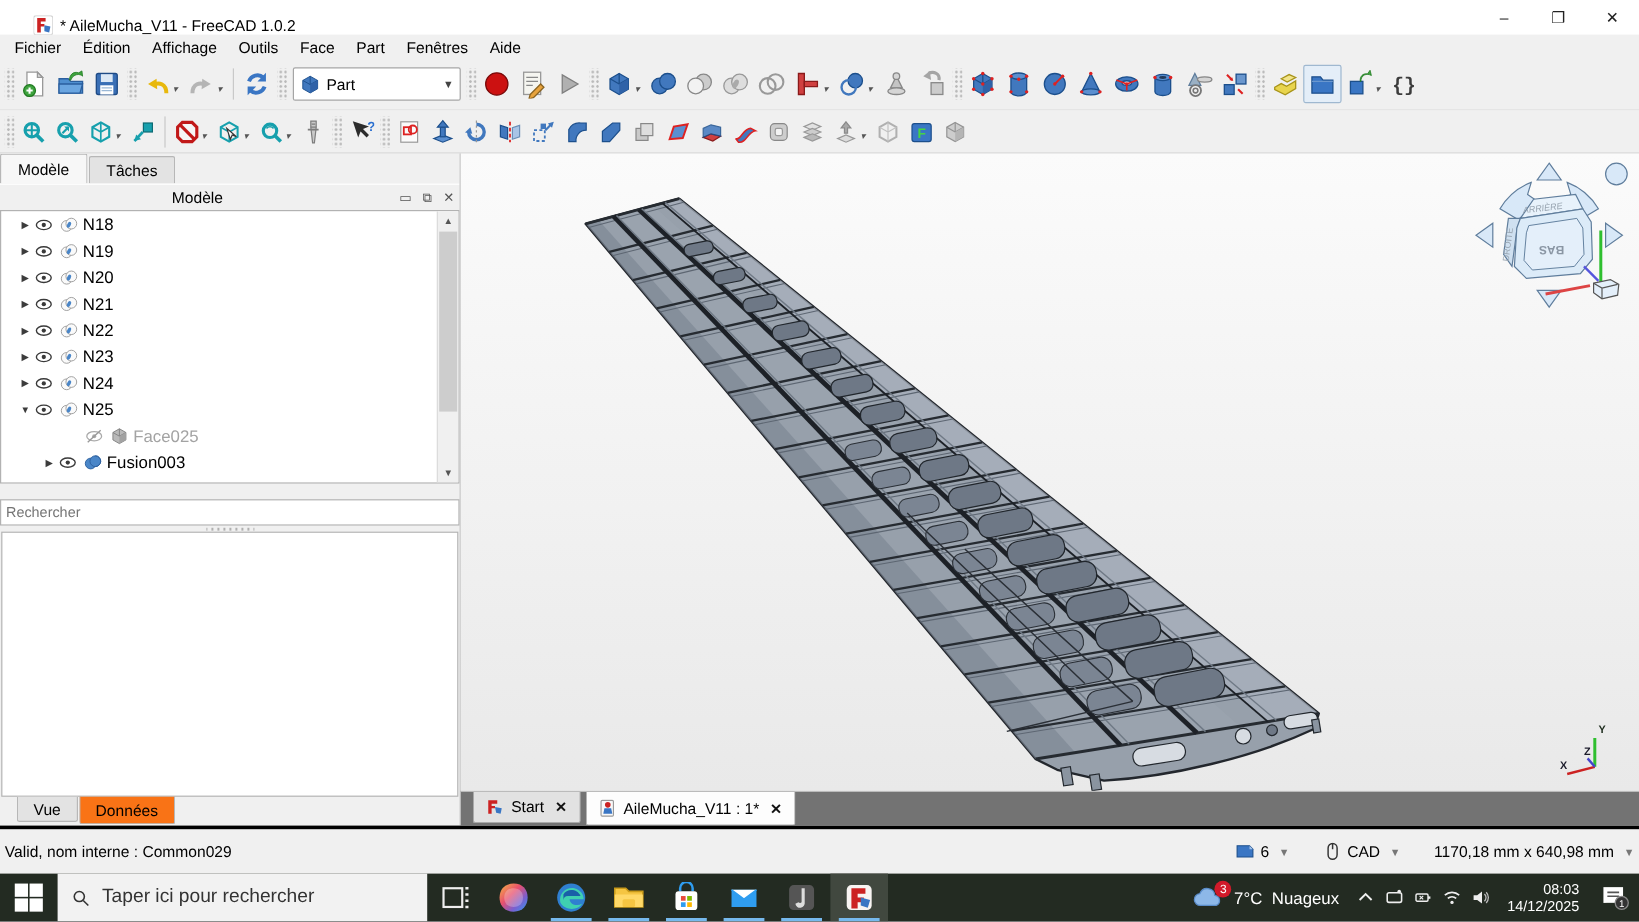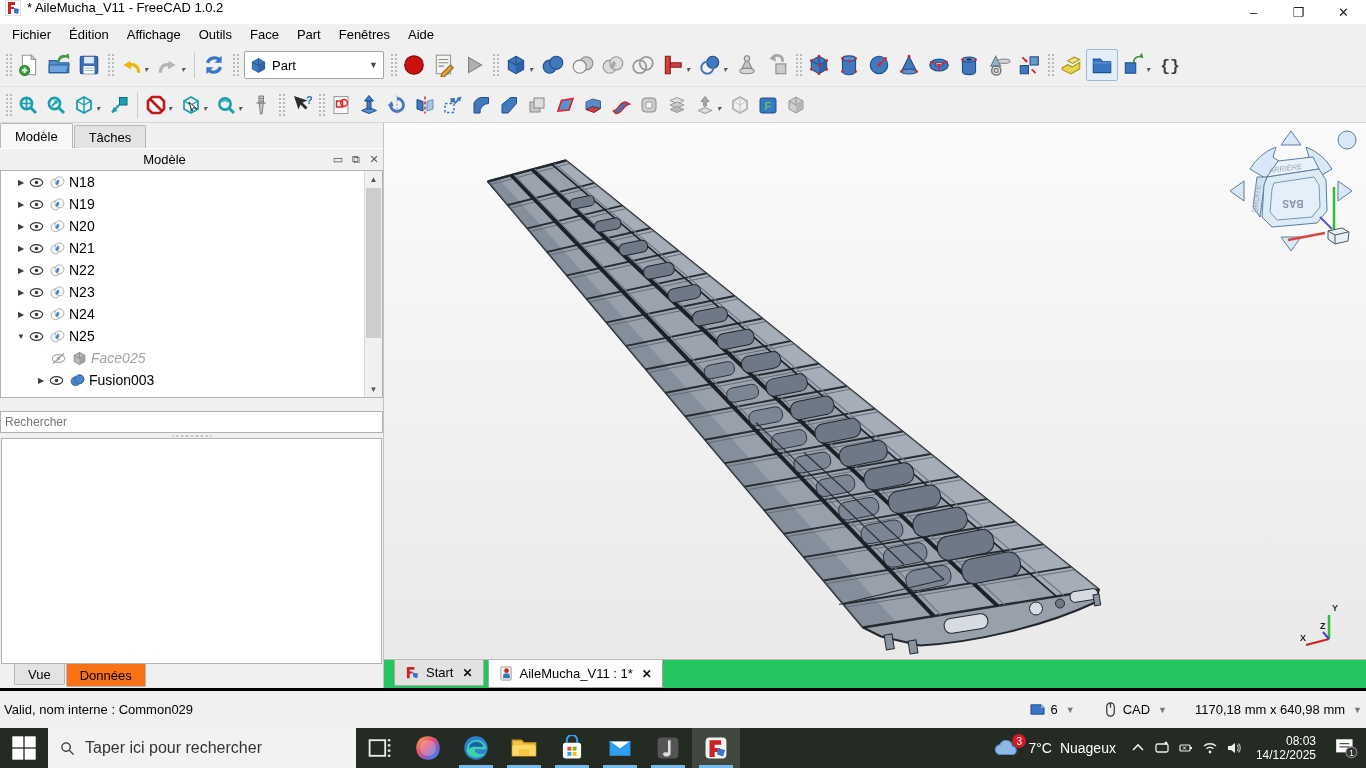--- a/index.html
+++ b/index.html
@@ -1,20 +1,20 @@
 <!DOCTYPE html>
 <html><head>
 <meta charset="utf-8">
 <style>
   html,body{margin:0;padding:0;background:#444;}
   #app{width:1366px;height:768px;position:relative;background:#f0f0f0;
        font-family:"Liberation Sans",sans-serif;overflow:hidden;
        display:flex;flex-direction:column;font-size:13px;color:#000;}
   
-  .titlebar{height:24px;background:#fff;display:flex;align-items:flex-start;flex:none;}
+  .titlebar{height:29px;background:#fff;display:flex;align-items:flex-end;flex:none;padding-left:23px;}
   .titlebar .appicon{width:16px;height:16px;margin:0 6px 0 5px;}
   .titlebar .title{font-size:13px;}
   .wincontrols{margin-left:auto;display:flex;height:100%;}
   .wbtn{width:45px;display:flex;align-items:center;justify-content:center;font-size:13px;color:#222;}
   
   .menubar{height:20px;background:#f0f0f0;display:flex;align-items:center;flex:none;padding-left:3px;}
   .menu-item{padding:1px 9px;font-size:13px;}
   
   .toolbar{display:flex;align-items:center;background:#f0f0f0;flex:none;padding-left:2px;}
   #toolbar1{height:42px;border-bottom:1px solid #e3e3e3;}
@@ -57,21 +57,21 @@
   #propbox{flex:1;background:#fff;border:1px solid #b2b2b2;margin:0 1px;}
   .btabs{height:24px;flex:none;display:flex;align-items:flex-start;padding-left:14px;}
   .btab{height:20px;display:flex;align-items:center;padding:0 13px;font-size:13px;border:1px solid #b7b7b7;border-top:none;background:#e3e3e3;margin-right:1px;border-radius:0 0 2px 2px;}
   .btab.on{background:#f97316;height:22px;}
   
   #viewport{flex:1;display:flex;flex-direction:column;min-width:0;border-left:1px solid #c4c4c4;}
   #canvas{flex:1;position:relative;background:linear-gradient(#fbfbfb,#e9e9e9);overflow:hidden;}
   #wing-svg{position:absolute;left:0;top:0;}
   #navcube{position:absolute;right:4px;top:2px;width:142px;height:132px;}
   #axiscross{position:absolute;right:18px;bottom:8px;width:52px;height:52px;}
-  .tabbar{height:28px;flex:none;background:#22c55e;border-top:1px solid #bbb;display:flex;align-items:flex-start;padding-left:10px;}
+  .tabbar{height:28px;flex:none;background:#737373;border-top:1px solid #bbb;display:flex;align-items:flex-start;padding-left:10px;}
   .dtab{height:25px;display:flex;align-items:center;gap:6px;padding:0 10px;font-size:13px;border:1px solid #a9a9a9;border-top:none;background:#e2e2e2;border-radius:0 0 2px 2px;margin-right:4px;}
   .dtab.on{background:#fdfdfd;height:27px;}
   .dtab svg{width:15px;height:15px;}
   .dtab .x{font-weight:bold;font-size:12px;color:#111;margin-left:3px;}
   
   #statusbar{height:37px;flex:none;background:#f0f0f0;display:flex;align-items:center;padding:0 4px;font-size:13px;border-top:3px solid #000000;}
   .sb-right{margin-left:auto;display:flex;align-items:center;gap:6px;}
   .sb-item{display:flex;align-items:center;gap:5px;margin-left:22px;}
   .sb-item svg{width:15px;height:15px;}
   .sb-car{font-size:9px;color:#777;margin-left:3px;}
@@ -688,21 +688,21 @@
             </span>
           <span class="tico">
               <svg viewBox="0 0 22 22">
                 <circle cx="8.5" cy="12" r="5.8" fill="#fafafa" stroke="#9a9a9a"></circle>
                 <circle cx="13.5" cy="9.5" r="5.8" fill="#fafafa" stroke="#9a9a9a"></circle>
                 <ellipse cx="11" cy="10.8" rx="1.9" ry="3.4" transform="rotate(26 11 10.8)" fill="#4a86c8"></ellipse>
               </svg>
             </span>
           <span class="tlabel">N25</span>
         </div>
-        <div class="trow dim" style="padding-left:48px;font-style:italic;">
+        <div class="trow dim" style="padding-left:68px;">
           <span class="tico">
               <svg viewBox="0 0 22 22">
                 <ellipse cx="11" cy="11" rx="8" ry="5" fill="none" stroke="#aaa" stroke-width="1.4"></ellipse>
                 <circle cx="11" cy="11" r="2.2" fill="#aaa"></circle>
                 <path d="M4 17.5L18 4.5" stroke="#999" stroke-width="1.5"></path>
               </svg>
             </span>
           <span class="tico">
               <svg viewBox="0 0 22 22">
                 <path d="M11 3l7 4v8l-7 4-7-4V7z" fill="#b9b9b9" stroke="#828282"></path>

